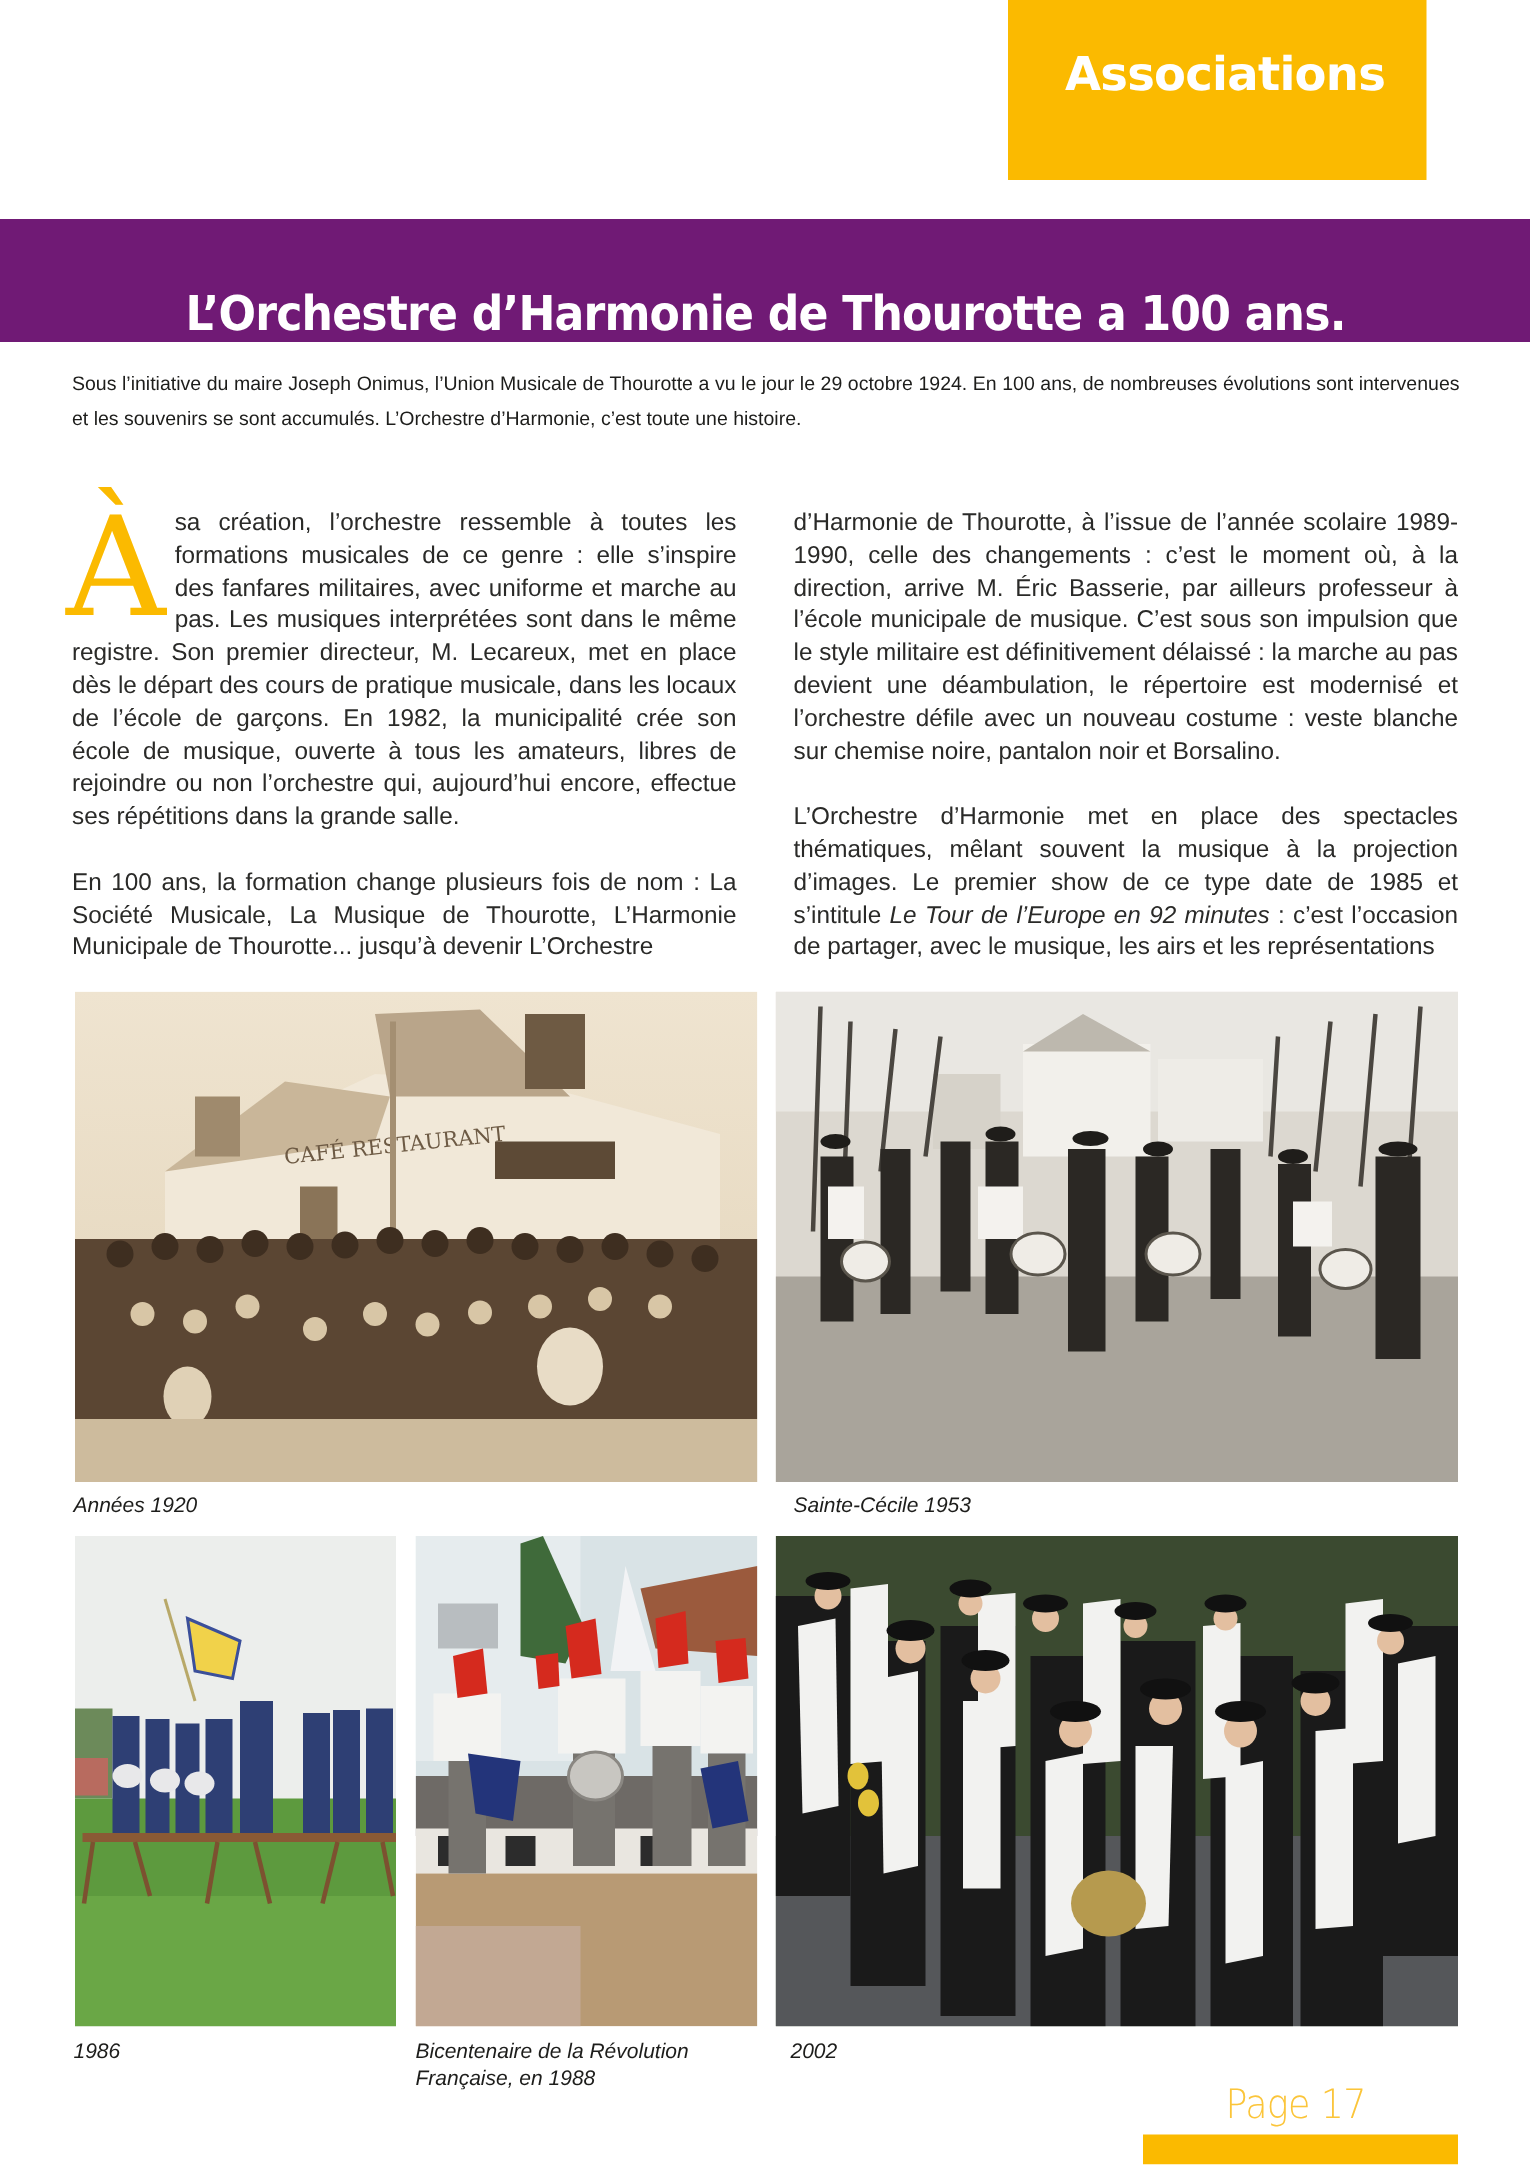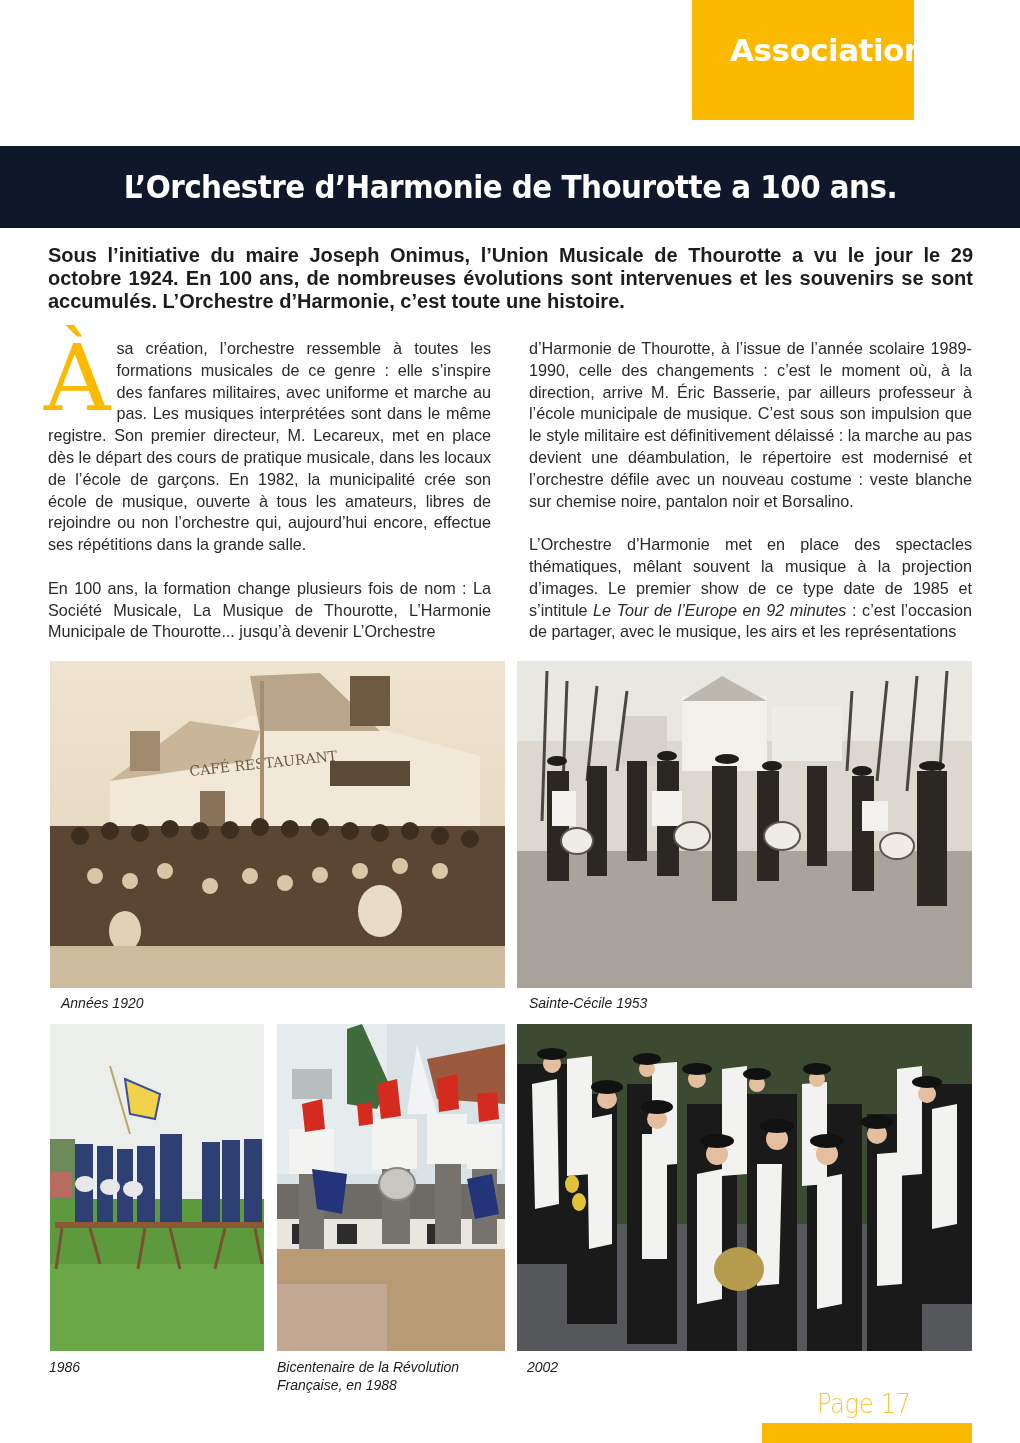--- a/index.html
+++ b/index.html
@@ -1,31 +1,31 @@
 <!DOCTYPE html>
 <html><head>
   <meta charset="utf-8">
   <style>
     html, body { margin: 0; padding: 0; background: #ffffff; }
     body { width: 1020px; height: 1443px; position: relative; overflow: hidden;
            font-family: "Liberation Sans", sans-serif; color: #1d1d1b; }
 
-    .section-tab { position: absolute; left: 692px; top: 0; width: 222px; height: 120px;
+    .section-tab { position: absolute; left: 672px; top: 0; width: 279px; height: 120px;
                    background: #fbba00; }
     .section-tab span { position: absolute; left: 38px; top: 32px; color: #fff;
                         font-family: "DejaVu Sans", sans-serif; font-weight: bold; font-size: 31px;
                         letter-spacing: -0.5px; }
 
     .title-band { position: absolute; left: 0; top: 146px; width: 1020px; height: 82px;
-                  background: #0f172a; display: flex; align-items: center; justify-content: center; }
+                  background: #701a75; display: flex; align-items: flex-end; justify-content: center; }
     .title-band h1 { margin: 0; color: #fff; font-family: "DejaVu Sans", sans-serif; font-weight: bold;
                      font-size: 32px; letter-spacing: -0.6px; transform: scaleX(0.92); }
 
-    .lead { position: absolute; left: 48px; top: 244px; width: 925px; font-weight: bold;
-            font-size: 20px; line-height: 23px; text-align: justify; }
+    .lead { position: absolute; left: 48px; top: 244px; width: 925px; font-weight: normal;
+            font-size: 13px; line-height: 23px; text-align: justify; }
 
     .col { position: absolute; top: 338px; width: 443px; font-size: 16.2px; line-height: 21.8px;
            text-align: justify; color: #2a2a28; }
     .col p { margin: 0 0 21.8px 0; }
     .col-left { left: 48px; }
     .col-right { left: 529px; }
     .dropcap { float: left; font-family: "DejaVu Serif", serif; color: #fbba00; font-size: 92px;
                line-height: 74px; height: 82px; margin: 0 6px 0 -4px; padding-top: 4px; }
 
     .photo { position: absolute; overflow: hidden; }
@@ -104,21 +104,21 @@
         <circle cx="270" cy="214" r="8"></circle>
         <circle cx="310" cy="210" r="8"></circle>
         <circle cx="350" cy="205" r="8"></circle>
         <circle cx="390" cy="210" r="8"></circle>
     </g>
     <ellipse cx="330" cy="250" rx="22" ry="26" fill="#e8dcc6"></ellipse>
     <ellipse cx="75" cy="270" rx="16" ry="20" fill="#e0d1b6"></ellipse>
     <rect x="0" y="285" width="455" height="42" fill="#cdbb9d"></rect>
   </svg>
 </div>
-<div class="caption" style="left:49px;top:994px;margin-left:12px;">Années 1920</div>
+<div class="caption" style="left:49px;top:994px;">Années 1920</div>
 
 <div class="photo" style="left:517px;top:661px;width:455px;height:327px;">
   <svg width="455" height="327" viewBox="0 0 455 327">
     <rect width="455" height="327" fill="#dcd8d0"></rect>
     <rect x="0" y="0" width="455" height="80" fill="#e9e7e2"></rect>
     <rect x="165" y="35" width="85" height="75" fill="#f2f0eb"></rect>
     <polygon points="165,40 205,15 250,40" fill="#bdb8ae"></polygon>
     <rect x="105" y="55" width="45" height="50" fill="#d6d2c9"></rect>
     <rect x="255" y="45" width="70" height="55" fill="#eeece7"></rect>
     <g stroke="#4a4640" stroke-width="3" fill="none">

